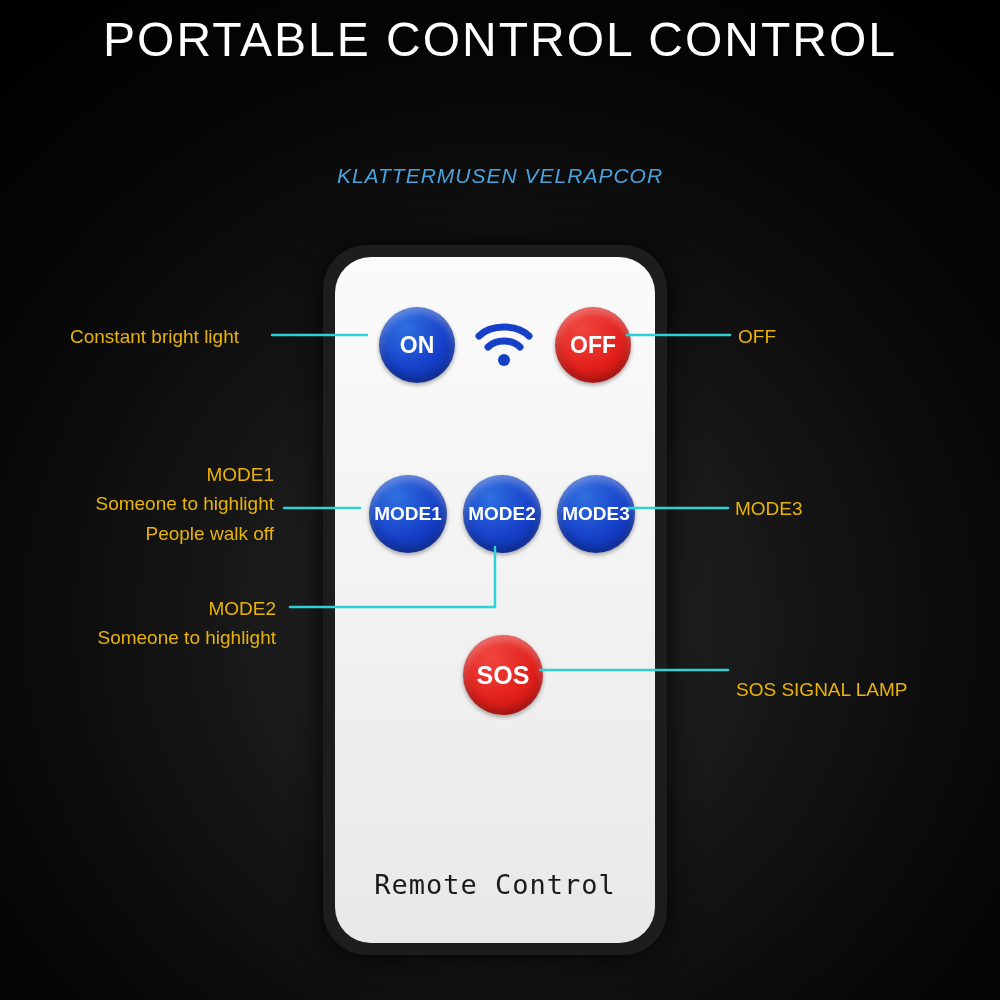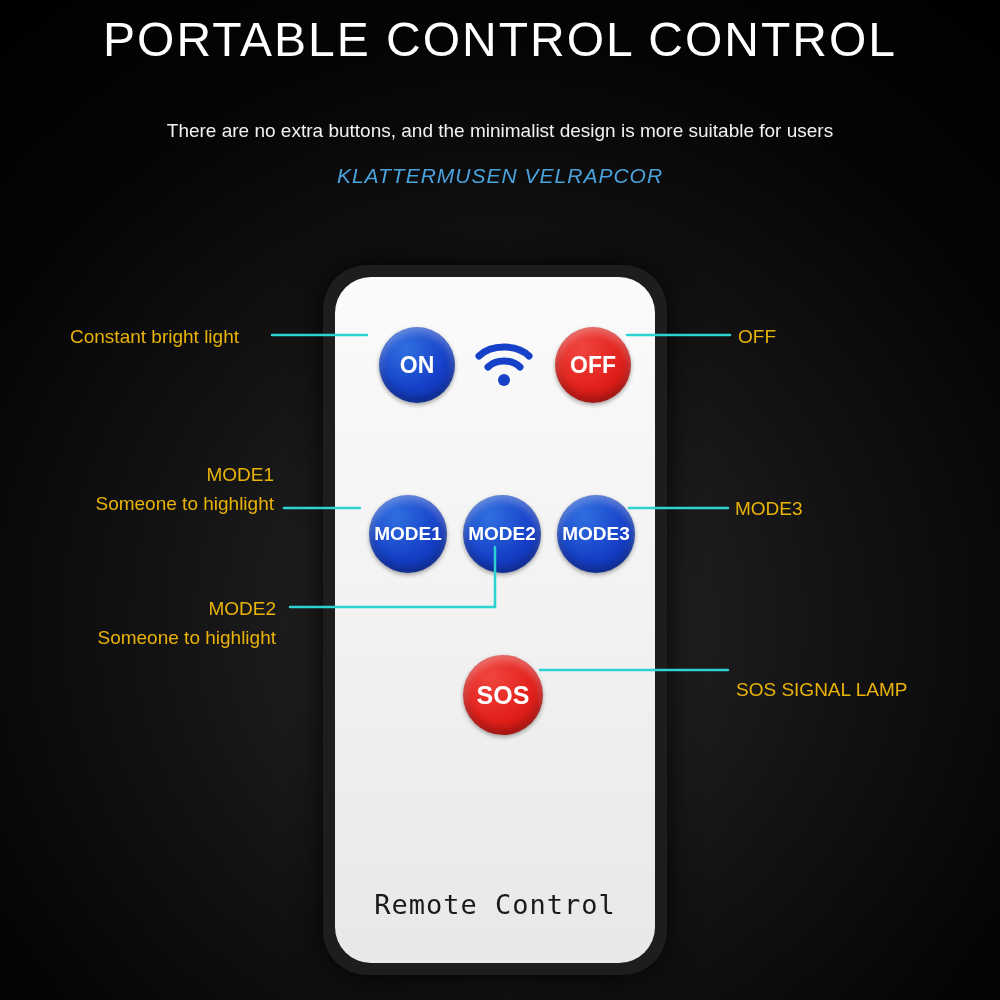--- a/index.html
+++ b/index.html
@@ -69,21 +69,20 @@
   
   .remote {
     position: absolute;
     left: 323px;
     top: 245px;
     width: 344px;
     height: 710px;
     border-radius: 44px;
     background: #1d1d1d;
     box-shadow: 0 0 30px rgba(0,0,0,0.9);
-    margin-top: 20px;
   }
   .remote-face {
     position: absolute;
     left: 12px;
     top: 12px;
     right: 12px;
     bottom: 12px;
     border-radius: 36px;
     background: linear-gradient(180deg, #fbfbfb 0%, #f1f1f1 55%, #e8e8e8 100%);
   }
@@ -159,21 +158,20 @@
   }
 </style>
 </head>
 <body>
 
 <div class="bg-vignette"></div>
 
 <div class="stage">
 
   <div class="title">PORTABLE CONTROL CONTROL</div>
-  <div class="subtitle">There are no extra buttons, and the minimalist design is more suitable for users</div>
   <div class="brand">KLATTERMUSEN VELRAPCOR</div>
 
   <div class="remote">
     <div class="remote-face">
 
       <div class="btn blue btn-on">ON</div>
 
       <div class="wifi-icon">
         <svg viewBox="0 0 62 52" width="62" height="52" aria-hidden="true">
           <path d="M6 17 C18 5, 44 5, 56 17" stroke="#1640c8" stroke-width="7" fill="none" stroke-linecap="round"></path>
@@ -194,20 +192,21 @@
     </div>
   </div>
 
   <div class="callout left co-constant">Constant bright light</div>
 
   <div class="callout right co-off">OFF</div>
 
   <div class="callout co-mode1">
     <div>MODE1</div>
     <div>Someone to highlight</div>
+    <div>People walk off</div>
   </div>
 
   <div class="callout co-mode2">
     <div>MODE2</div>
     <div>Someone to highlight</div>
   </div>
 
   <div class="callout co-mode3">
     <div>MODE3</div>
   </div>

